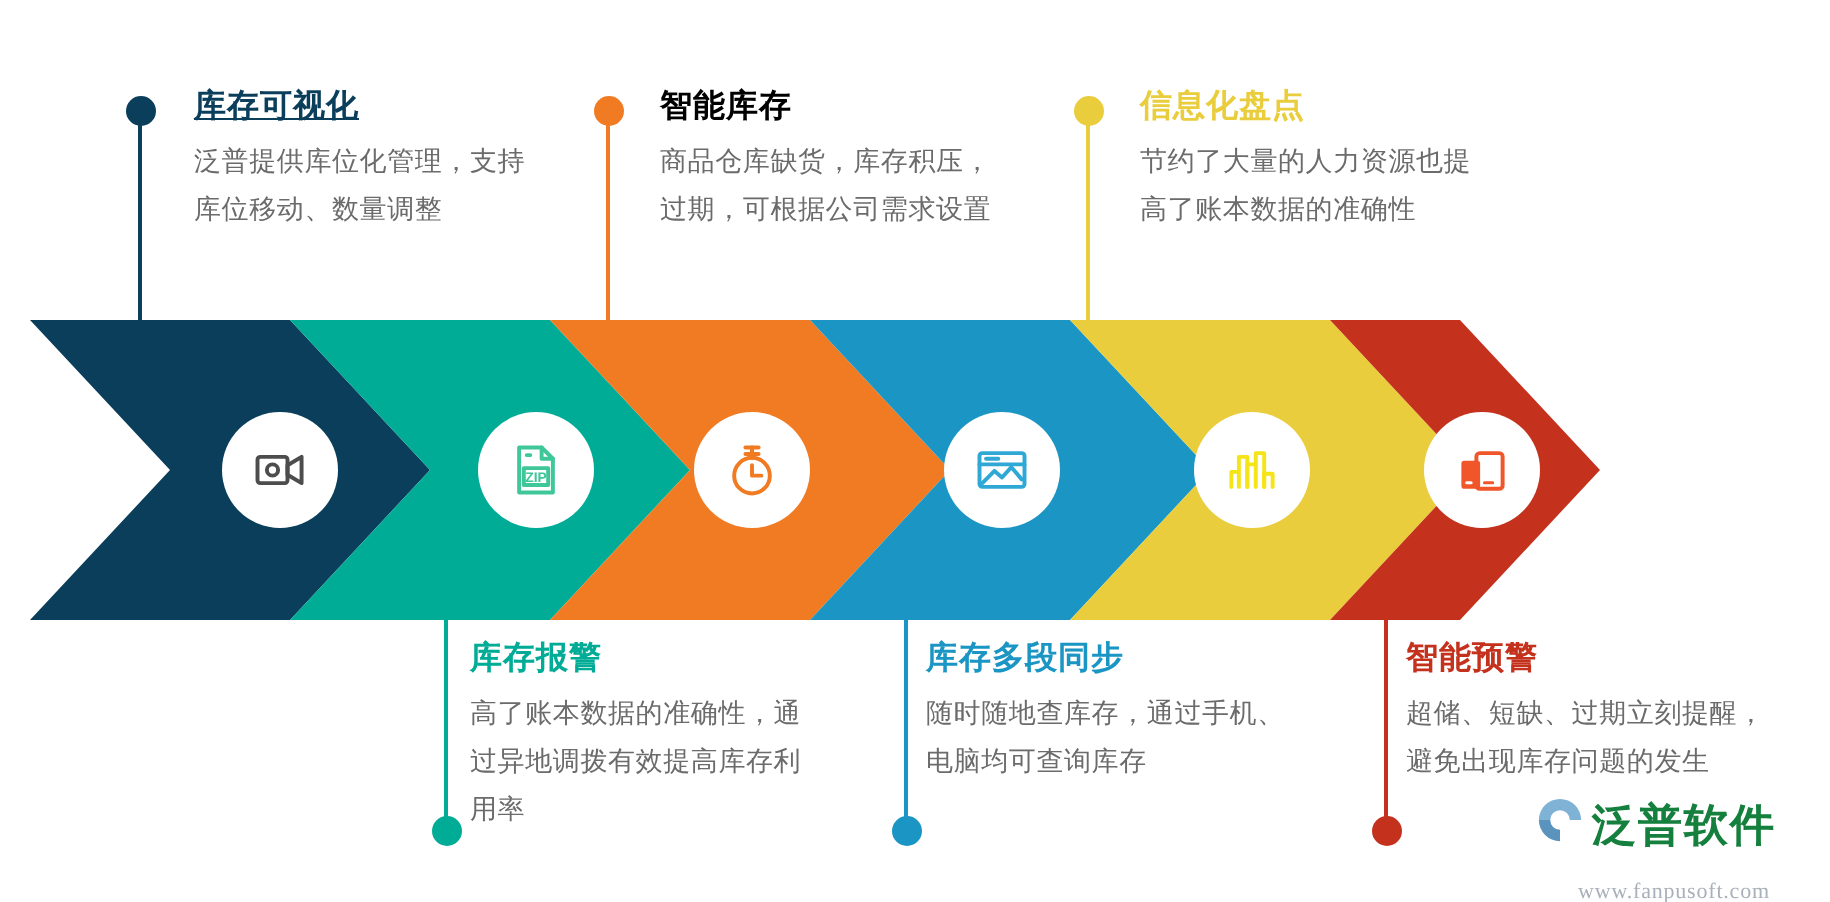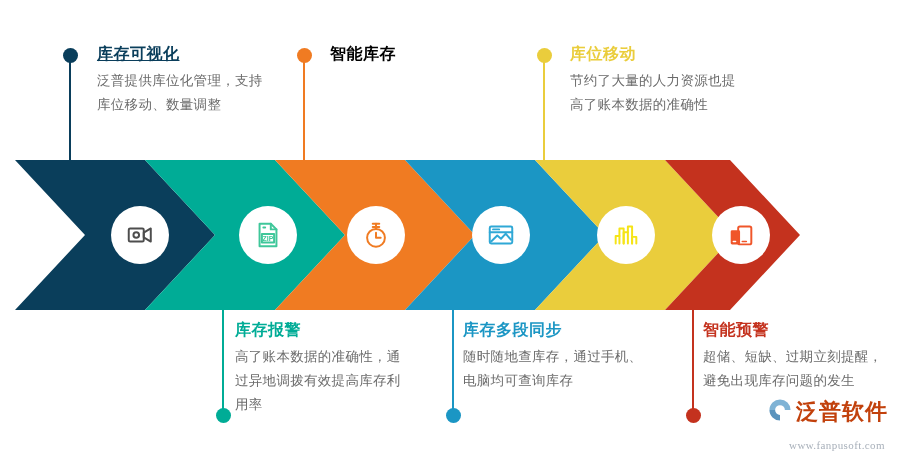--- a/index.html
+++ b/index.html
@@ -41,21 +41,21 @@
     font-size:13.5px;line-height:24px;color:#6b6b6b;
     margin:0;white-space:pre-line;letter-spacing:.3px;
   }
 
   
   #logo{position:absolute;right:8px;bottom:6px;width:140px;height:48px;}
   #logo .lg-main{
     display:flex;align-items:center;gap:3px;
   }
   #logo .lg-name{
-    font-size:22px;font-weight:bold;color:#c2410c;letter-spacing:1px;
+    font-size:22px;font-weight:bold;color:#15803d;letter-spacing:1px;
     font-family:"Liberation Sans","DejaVu Sans",sans-serif;
   }
   #logo .lg-url{
     font-size:11px;color:#a8b0ba;letter-spacing:.4px;text-align:center;
     font-family:"Liberation Serif","DejaVu Serif",serif;
     margin-top:12px;
   }
 </style>
 </head>
 <body>
@@ -153,28 +153,30 @@
       <p class="cbody">泛普提供库位化管理，支持
 库位移动、数量调整</p>
     </div>
   </div>
 
   <div class="callout">
     <span class="dot" style="left:297px;top:48px;background:#F07B22;"></span>
     <span class="stem" style="left:303px;top:56px;height:105px;background:#F07B22;"></span>
     <div class="ctext" style="left:330px;top:44px;width:215px;">
       <p class="ctitle" style="color:#000000;">智能库存</p>
+      <p class="cbody">商品仓库缺货，库存积压，
+过期，可根据公司需求设置</p>
     </div>
   </div>
 
   <div class="callout">
     <span class="dot" style="left:537px;top:48px;background:#EACD3C;"></span>
     <span class="stem" style="left:543px;top:56px;height:105px;background:#EACD3C;"></span>
     <div class="ctext" style="left:570px;top:44px;width:215px;">
-      <p class="ctitle" style="color:#EACD3C;">库位移动</p>
+      <p class="ctitle" style="color:#EACD3C;">信息化盘点</p>
       <p class="cbody">节约了大量的人力资源也提
 高了账本数据的准确性</p>
     </div>
   </div>
 
   <div class="callout">
     <span class="stem" style="left:222px;top:310px;height:105px;background:#00AC96;"></span>
     <span class="dot" style="left:216px;top:408px;background:#00AC96;"></span>
     <div class="ctext" style="left:235px;top:320px;width:210px;">
       <p class="ctitle" style="color:#00AC96;">库存报警</p>

